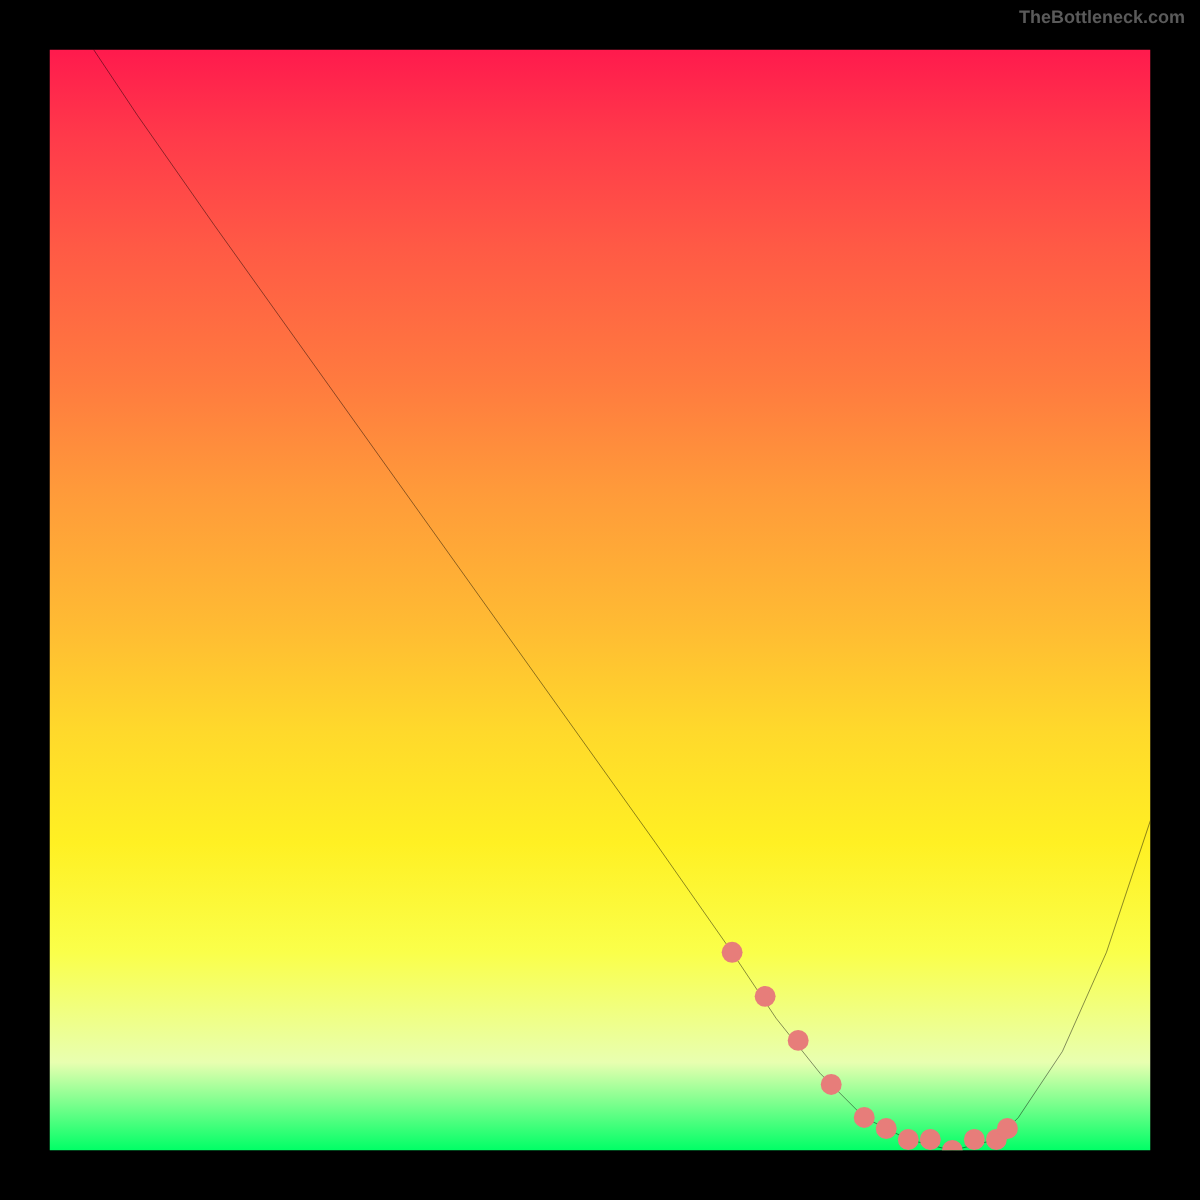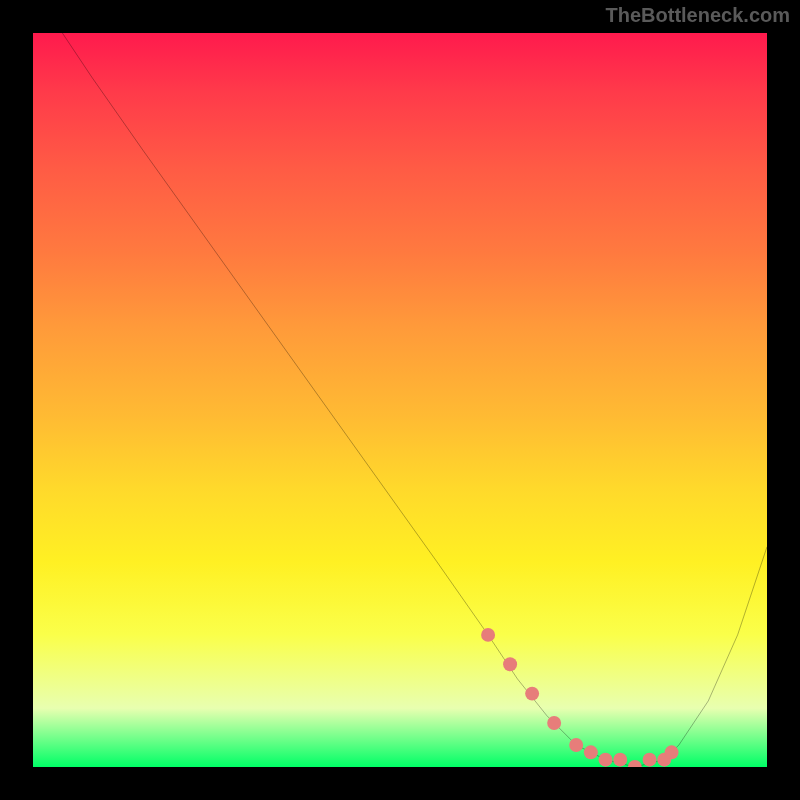--- a/index.html
+++ b/index.html
@@ -9,21 +9,21 @@
     height: 800px;
     background: #000;
     position: relative;
     font-family: Arial, sans-serif;
   }
   .watermark {
     position: absolute;
     top: 4px;
     right: 10px;
     color: #5a5a5a;
-    font-size: 20px;
+    font-size: 12px;
     font-weight: bold;
     z-index: 10;
   }
   .plot-area {
     position: absolute;
     left: 33px;
     top: 33px;
     width: 734px;
     height: 734px;
     overflow: hidden;

